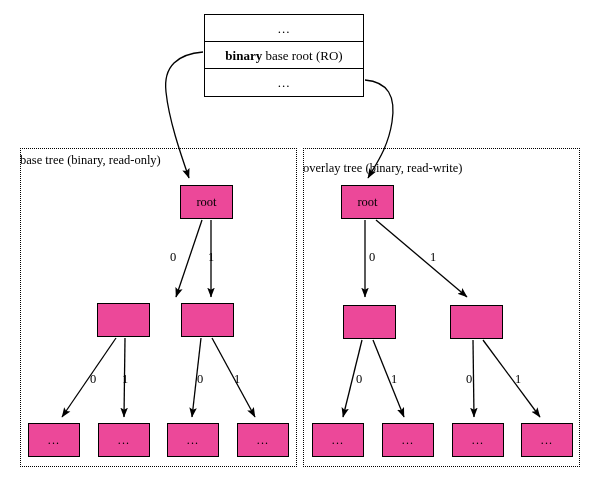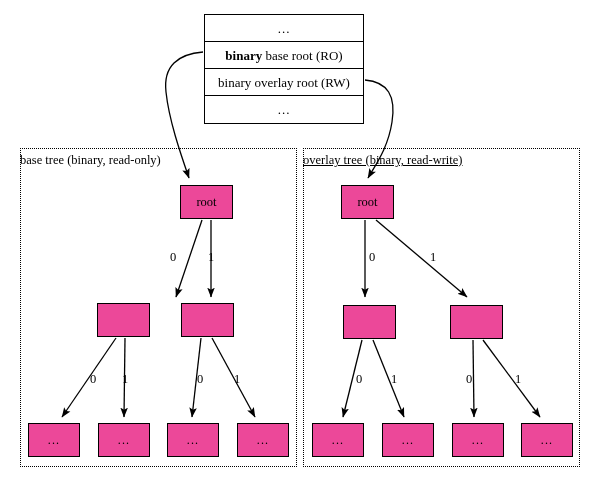--- a/index.html
+++ b/index.html
@@ -110,21 +110,20 @@
     <path d="M362,340 L343,417" fill="none" stroke="#000" stroke-width="1.3" marker-end="url(#arrow)"></path>
     <path d="M373,340 L404,417" fill="none" stroke="#000" stroke-width="1.3" marker-end="url(#arrow)"></path>
 
     <path d="M473,340 L474,417" fill="none" stroke="#000" stroke-width="1.3" marker-end="url(#arrow)"></path>
     <path d="M483,340 L540,417" fill="none" stroke="#000" stroke-width="1.3" marker-end="url(#arrow)"></path>
   </svg>
 
   <div class="root-table">
     <div class="trow ellipsis">...</div>
     <div class="trow"><b>binary</b><span> base root (RO)</span></div>
-    <div class="trow">binary overlay root (RW)</div>
     <div class="trow ellipsis">...</div>
   </div>
 
   <div class="cluster" style="left:20px;top:148px;width:277px;height:319px;"></div>
   <div class="cluster-label" style="left:20px;top:153px;width:277px;">base tree (binary, read-only)</div>
 
   <div class="node" style="left:180px;top:185px;width:53px;height:34px;">
     <span>root</span>
   </div>
 
@@ -150,21 +149,21 @@
     <span class="dots">...</span>
   </div>
   <div class="node" style="left:167px;top:423px;width:52px;height:34px;">
     <span class="dots">...</span>
   </div>
   <div class="node" style="left:237px;top:423px;width:52px;height:34px;">
     <span class="dots">...</span>
   </div>
 
   <div class="cluster" style="left:303px;top:148px;width:277px;height:319px;"></div>
-  <div class="cluster-label" style="left:303px;top:153px;width:277px;text-decoration:underline;">overlay tree (binary, read-write)</div>
+  <div class="cluster-label" style="left:303px;top:161px;width:277px;">overlay tree (binary, read-write)</div>
 
   <div class="node" style="left:341px;top:185px;width:53px;height:34px;">
     <span>root</span>
   </div>
 
   <div class="elabel" style="left:369px;top:250px;">0</div>
   <div class="elabel" style="left:430px;top:250px;">1</div>
 
   <div class="node" style="left:343px;top:305px;width:53px;height:34px;">
     <span></span>

